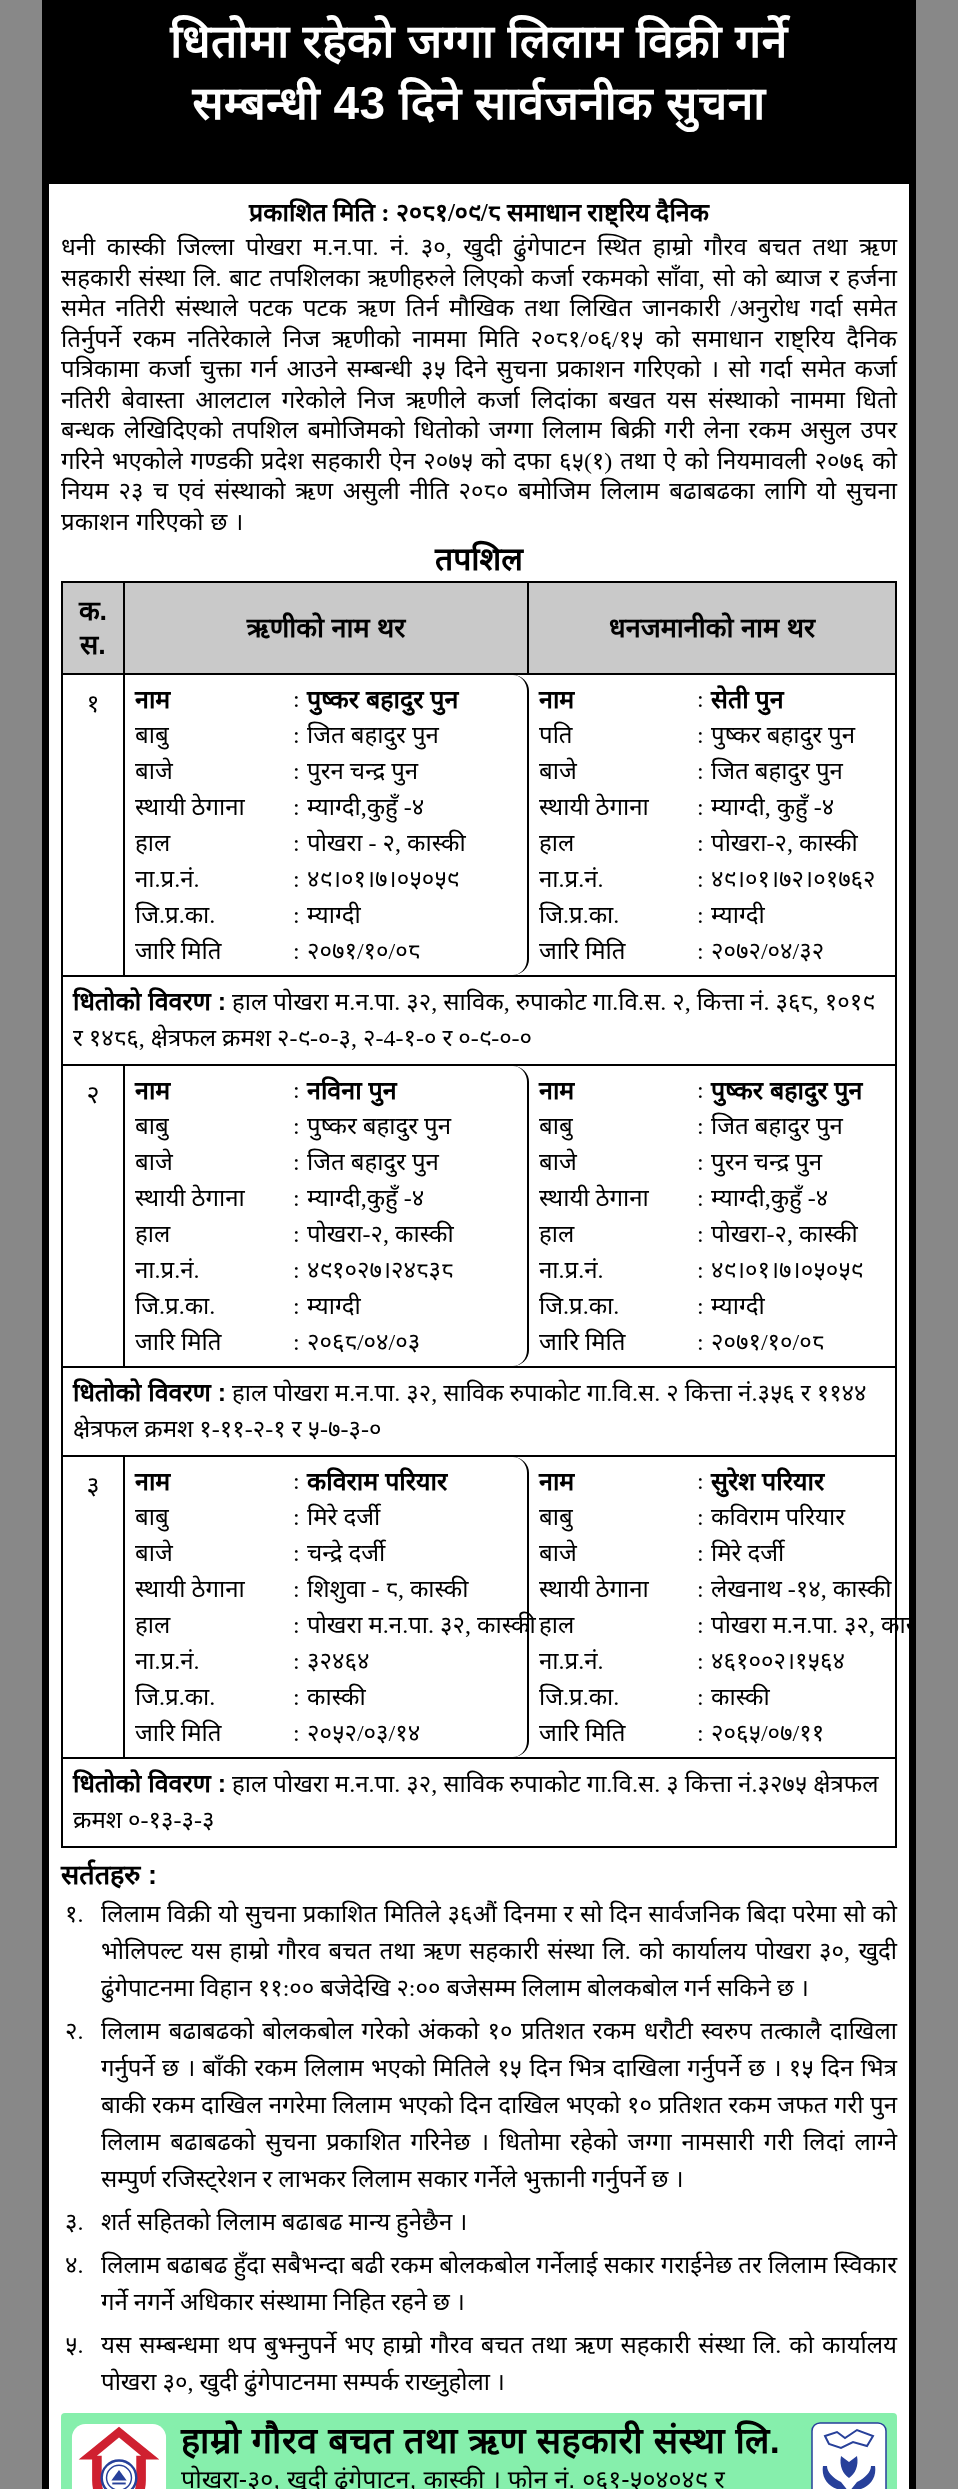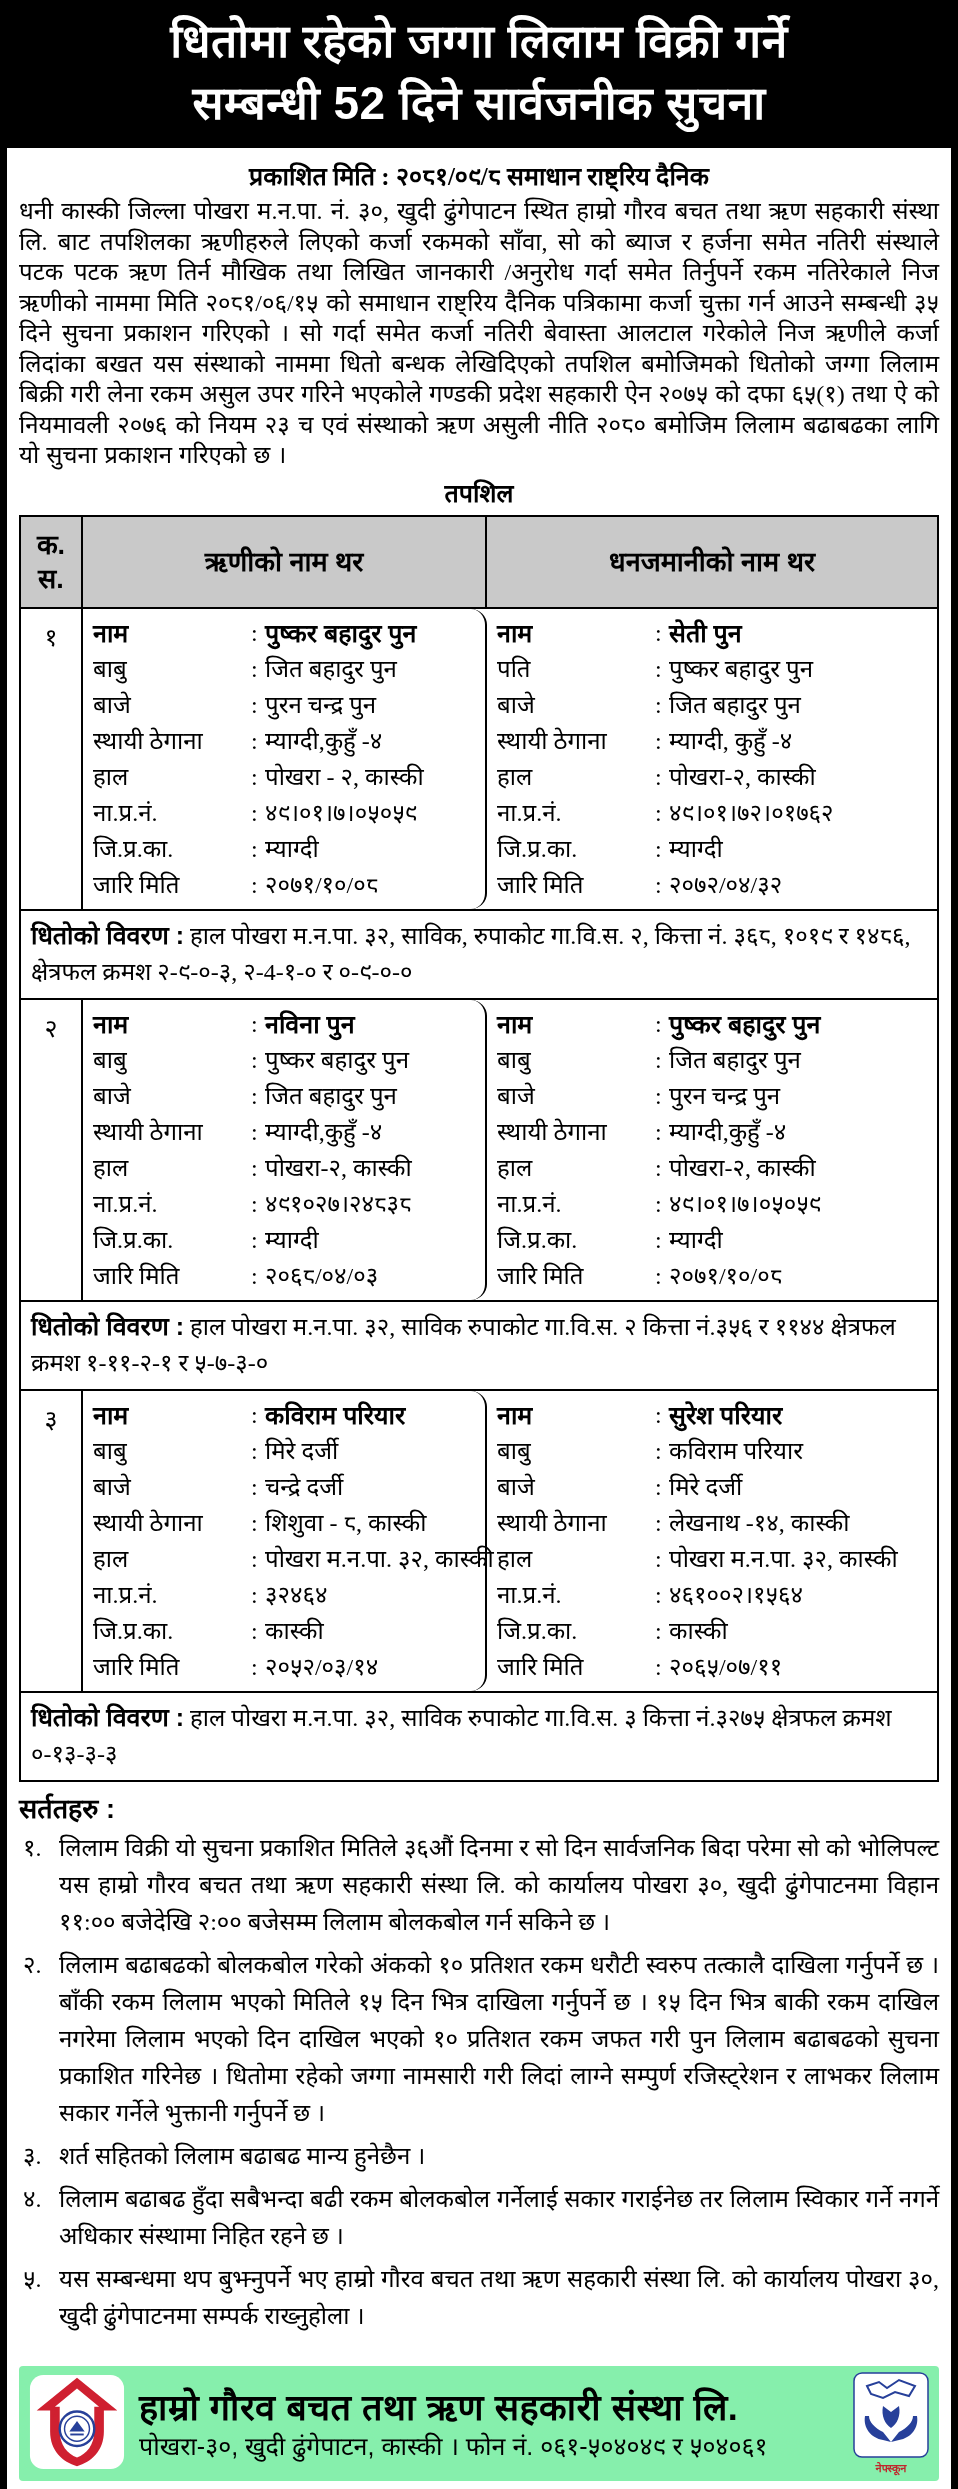--- a/index.html
+++ b/index.html
@@ -1,20 +1,20 @@
 <!DOCTYPE html>
 <html lang="ne"><head>
 <meta charset="utf-8">
 <style>
   html,body{margin:0;padding:0;background:#888;}
   .page{
-    width:958px;height:2489px;margin:0 auto;background:#000;
+    width:874px;height:2489px;margin:0 auto;background:#000;
     font-family:"Liberation Serif","DejaVu Serif",serif;
     color:#000;box-sizing:border-box;position:relative;overflow:hidden;
-    display:flex;flex-direction:column;
+    display:flex;flex-direction:column;gap:36px;
   }
   
   .masthead{
     background:#000;color:#fff;text-align:center;
     padding:10px 10px 14px;flex:0 0 auto;
   }
   .masthead .t-line{
     font-size:46px;line-height:62px;font-weight:bold;letter-spacing:0.5px;
     font-family:"Liberation Sans","DejaVu Sans",sans-serif;
   }
@@ -24,21 +24,21 @@
     flex:1 1 auto;display:flex;flex-direction:column;box-sizing:border-box;
   }
   .pub-line{
     text-align:center;font-weight:bold;font-size:25px;line-height:34px;margin:2px 0 2px;
   }
   .intro{
     font-size:24px;line-height:30.5px;text-align:justify;margin:0 0 4px;
     word-spacing:1px;
   }
   .details-title{
-    text-align:center;font-weight:bold;font-size:25px;line-height:36px;margin:0 0 4px;
+    text-align:center;font-weight:bold;font-size:32px;line-height:36px;margin:0 0 4px;
     font-family:"Liberation Sans","DejaVu Sans",sans-serif;
   }
   
   .dtable{border:2.5px solid #000;}
   .thead{
     display:grid;grid-template-columns:62px 404px 1fr;background:#c9c9c9;
     font-family:"Liberation Sans","DejaVu Sans",sans-serif;font-weight:bold;
   }
   .thead>div{
     border-right:2.5px solid #000;display:flex;align-items:center;justify-content:center;
@@ -95,21 +95,21 @@
     font-family:"Liberation Sans","DejaVu Sans",sans-serif;margin-top:-2px;
   }
 </style>
 </head>
 <body>
 
 <div class="page">
 
   <div class="masthead">
     <div class="t-line">धितोमा रहेको जग्गा लिलाम विक्री गर्ने</div>
-    <div class="t-line">सम्बन्धी 52 दिने सार्वजनीक सुचना</div>
+    <div class="t-line">सम्बन्धी 43 दिने सार्वजनीक सुचना</div>
   </div>
 
   <div class="content">
 
     <div class="pub-line">प्रकाशित मिति : २०८१/०९/८ समाधान राष्ट्रिय दैनिक</div>
 
     <p class="intro">धनी कास्की जिल्ला पोखरा म.न.पा. नं. ३०, खुदी ढुंगेपाटन स्थित हाम्रो गौरव बचत तथा ऋण सहकारी संस्था लि. बाट तपशिलका ऋणीहरुले लिएको कर्जा रकमको साँवा, सो को ब्याज र हर्जना समेत नतिरी संस्थाले पटक पटक ऋण तिर्न मौखिक तथा लिखित जानकारी /अनुरोध गर्दा समेत तिर्नुपर्ने रकम नतिरेकाले निज ऋणीको नाममा मिति २०८१/०६/१५ को समाधान राष्ट्रिय दैनिक पत्रिकामा कर्जा चुक्ता गर्न आउने सम्बन्धी ३५ दिने सुचना प्रकाशन गरिएको । सो गर्दा समेत कर्जा नतिरी बेवास्ता आलटाल गरेकोले निज ऋणीले कर्जा लिदांका बखत यस संस्थाको नाममा धितो बन्धक लेखिदिएको तपशिल बमोजिमको धितोको जग्गा लिलाम बिक्री गरी लेना रकम असुल उपर गरिने भएकोले गण्डकी प्रदेश सहकारी ऐन २०७५ को दफा ६५(१) तथा ऐ को नियमावली २०७६ को नियम २३ च एवं संस्थाको ऋण असुली नीति २०८० बमोजिम लिलाम बढाबढका लागि यो सुचना प्रकाशन गरिएको छ ।</p>
 
     <div class="details-title">तपशिल</div>
 

